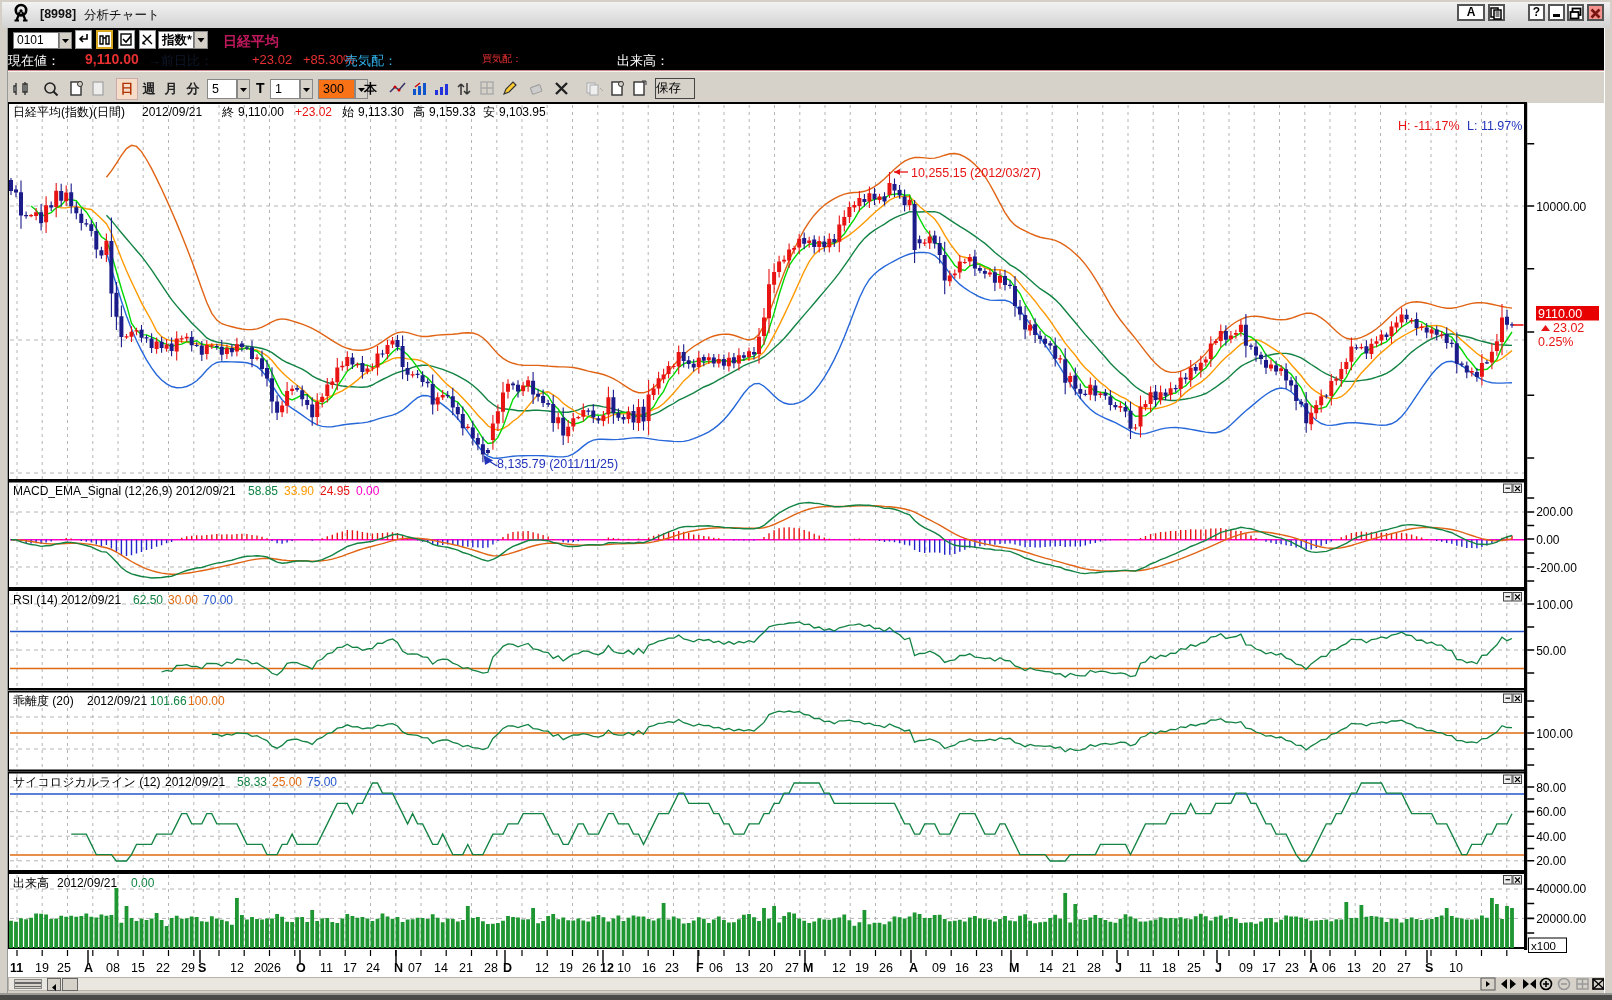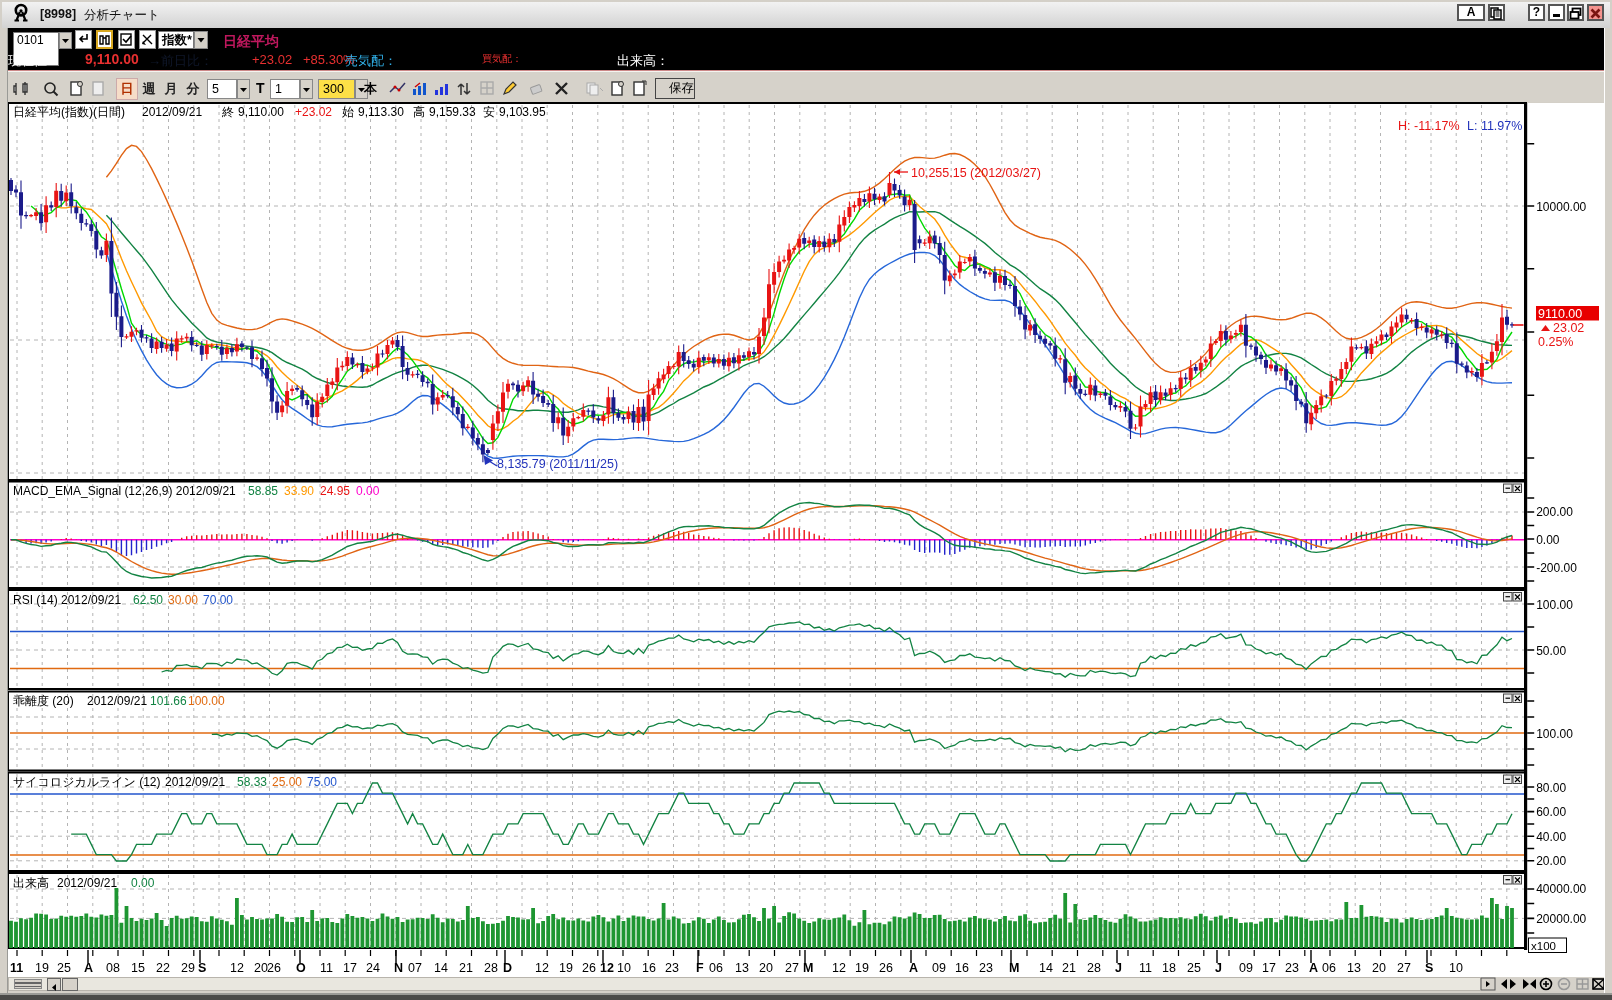--- a/index.html
+++ b/index.html
@@ -34,21 +34,21 @@
 <svg width="13" height="13">
         <rect x="3.5" y="1.5" width="8" height="6.5" fill="#fff" stroke="#000" stroke-width="1.8"></rect>
         <rect x="1.5" y="5" width="8" height="6.5" fill="#fff" stroke="#000" stroke-width="1.8"></rect>
       </svg></div>
 <div class="abs" style="left:1587px;top:4px;width:17px;height:17px;background:#f4938e;border:2px solid #555">
 <svg width="13" height="13">
         <path d="M2.5,2.5 L10.5,10.5 M10.5,2.5 L2.5,10.5" stroke="#7a1510" stroke-width="2.6"></path>
       </svg></div>
 
 <div class="abs" style="left:8px;top:28px;width:1596px;height:42px;background:#000"></div>
-<div class="abs" style="left:13px;top:32px;width:46px;height:34px;background:#fff;border:1px solid #777;font-size:12px;color:#000;padding-left:3px;line-height:15px">0101</div>
+<div class="abs" style="left:13px;top:32px;width:46px;height:17px;background:#fff;border:1px solid #777;font-size:12px;color:#000;padding-left:3px;line-height:15px">0101</div>
 <div class="abs" style="left:59px;top:32px;width:13px;height:17px;background:#d4d0c8;border:1px solid #888">
 <svg width="11" height="15">
         <path d="M2,6 l3.5,4 l3.5,-4 Z" fill="#000"></path>
       </svg></div>
 <div class="abs" style="left:75px;top:30px;width:17px;height:19px;background:#fff;border:1px solid #999">
 <svg width="15" height="17">
         <path d="M11,3 v5 h-6 M7,5 l-3,3 l3,3" stroke="#000" stroke-width="1.6" fill="none"></path>
       </svg></div>
 <div class="abs" style="left:96px;top:30px;width:17px;height:19px;background:#fff;border:2px solid #d8a820">
 <svg width="13" height="15">
@@ -102,21 +102,21 @@
 <div class="abs" style="left:182px;top:78px;width:22px;height:22px;color:#222;font-size:13px;font-weight:bold;text-align:center;line-height:22px">分</div>
 <div class="abs" style="left:207px;top:79px;width:30px;height:20px;background:#fff;border:1px solid #888;font-size:12.5px;color:#000;padding:2px 0 0 4px">5</div>
 <div class="abs" style="left:237px;top:79px;width:13px;height:20px;background:#d6d2ca;border:1px solid #888"><svg width="11" height="18">
         <path d="M2,8 l3.5,4 l3.5,-4 Z" fill="#000"></path>
       </svg></div>
 <div class="abs" style="left:256px;top:80px;color:#000;font-size:14px;font-weight:bold">T</div>
 <div class="abs" style="left:270px;top:79px;width:30px;height:20px;background:#fff;border:1px solid #888;font-size:12.5px;color:#000;padding:2px 0 0 4px">1</div>
 <div class="abs" style="left:300px;top:79px;width:13px;height:20px;background:#d6d2ca;border:1px solid #888"><svg width="11" height="18">
         <path d="M2,8 l3.5,4 l3.5,-4 Z" fill="#000"></path>
       </svg></div>
-<div class="abs" style="left:318px;top:79px;width:37px;height:20px;background:#fde047;border:1px solid #888;font-size:12.5px;color:#000;padding:2px 0 0 4px">300</div>
+<div class="abs" style="left:318px;top:79px;width:37px;height:20px;background:#f97316;border:1px solid #888;font-size:12.5px;color:#000;padding:2px 0 0 4px">300</div>
 <div class="abs" style="left:355px;top:79px;width:13px;height:20px;background:#d6d2ca;border:1px solid #888"><svg width="11" height="18">
         <path d="M2,8 l3.5,4 l3.5,-4 Z" fill="#000"></path>
       </svg></div>
 <div class="abs" style="left:364px;top:80px;color:#000;font-size:13px;font-weight:bold">本</div>
 <div class="abs" style="left:387px;top:78px;width:22px;height:22px;background:#d6d2ca;border:1px solid #d6d2ca"><svg width="20" height="20">
         <path d="M2,13 l5,-5 l4,3 l6,-7" stroke="#336" stroke-width="1.5" fill="none"></path>
         <circle cx="7" cy="8" r="1.5" fill="#c00"></circle>
         <circle cx="11" cy="11" r="1.5" fill="#c00"></circle>
       </svg></div>
 <div class="abs" style="left:409px;top:78px;width:22px;height:22px;background:#d6d2ca;border:1px solid #d6d2ca"><svg width="20" height="20">
@@ -148,21 +148,21 @@
         <path d="M16,9 l3,3" stroke="#aaa"></path>
       </svg></div>
 <div class="abs" style="left:607px;top:78px;width:22px;height:22px;background:#d6d2ca;border:1px solid #d6d2ca"><svg width="20" height="20">
         <rect x="4" y="3" width="10" height="13" fill="#fff" stroke="#333" stroke-width="1.4"></rect>
         <circle cx="13" cy="5" r="2.5" fill="#d6d2ca" stroke="#333"></circle>
       </svg></div>
 <div class="abs" style="left:629px;top:78px;width:22px;height:22px;background:#d6d2ca;border:1px solid #d6d2ca"><svg width="20" height="20">
         <rect x="4" y="3" width="10" height="13" fill="#fff" stroke="#333" stroke-width="1.4"></rect>
         <path d="M12,2 h4 v4" stroke="#333" fill="none"></path>
       </svg></div>
-<div class="abs" style="left:655px;top:78px;width:40px;height:21px;background:#d6d2ca;border:1.5px solid #444;color:#000;font-size:12.5px;text-align:right;line-height:19px">保存</div>
+<div class="abs" style="left:655px;top:78px;width:40px;height:21px;background:#d6d2ca;border:1.5px solid #444;color:#000;font-size:12.5px;text-align:left;line-height:19px">保存</div>
 
 <svg class="abs" style="left:0;top:0" width="1612" height="1000" viewBox="0 0 1612 1000">
 <rect x="8" y="103" width="1596" height="874" fill="#fff"></rect>
 <rect x="8" y="103" width="1518" height="377" fill="#fff" stroke="#000" stroke-width="2"></rect>
 <rect x="8" y="481.5" width="1518" height="106.5" fill="#fff" stroke="#000" stroke-width="2"></rect>
 <rect x="8" y="590" width="1518" height="99" fill="#fff" stroke="#000" stroke-width="2"></rect>
 <rect x="8" y="691.5" width="1518" height="79.0" fill="#fff" stroke="#000" stroke-width="2"></rect>
 <rect x="8" y="772.5" width="1518" height="98.5" fill="#fff" stroke="#000" stroke-width="2"></rect>
 <rect x="8" y="873" width="1518" height="75" fill="#fff" stroke="#000" stroke-width="2"></rect>
 <rect x="1524" y="103" width="3.2" height="847" fill="#000"></rect>

